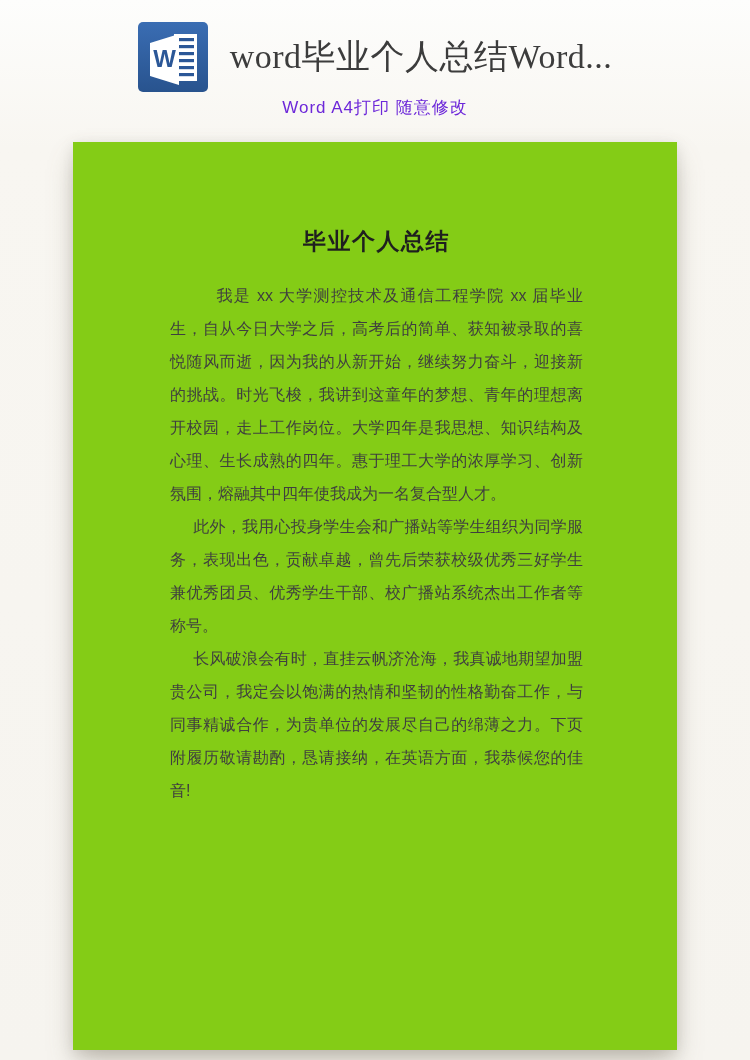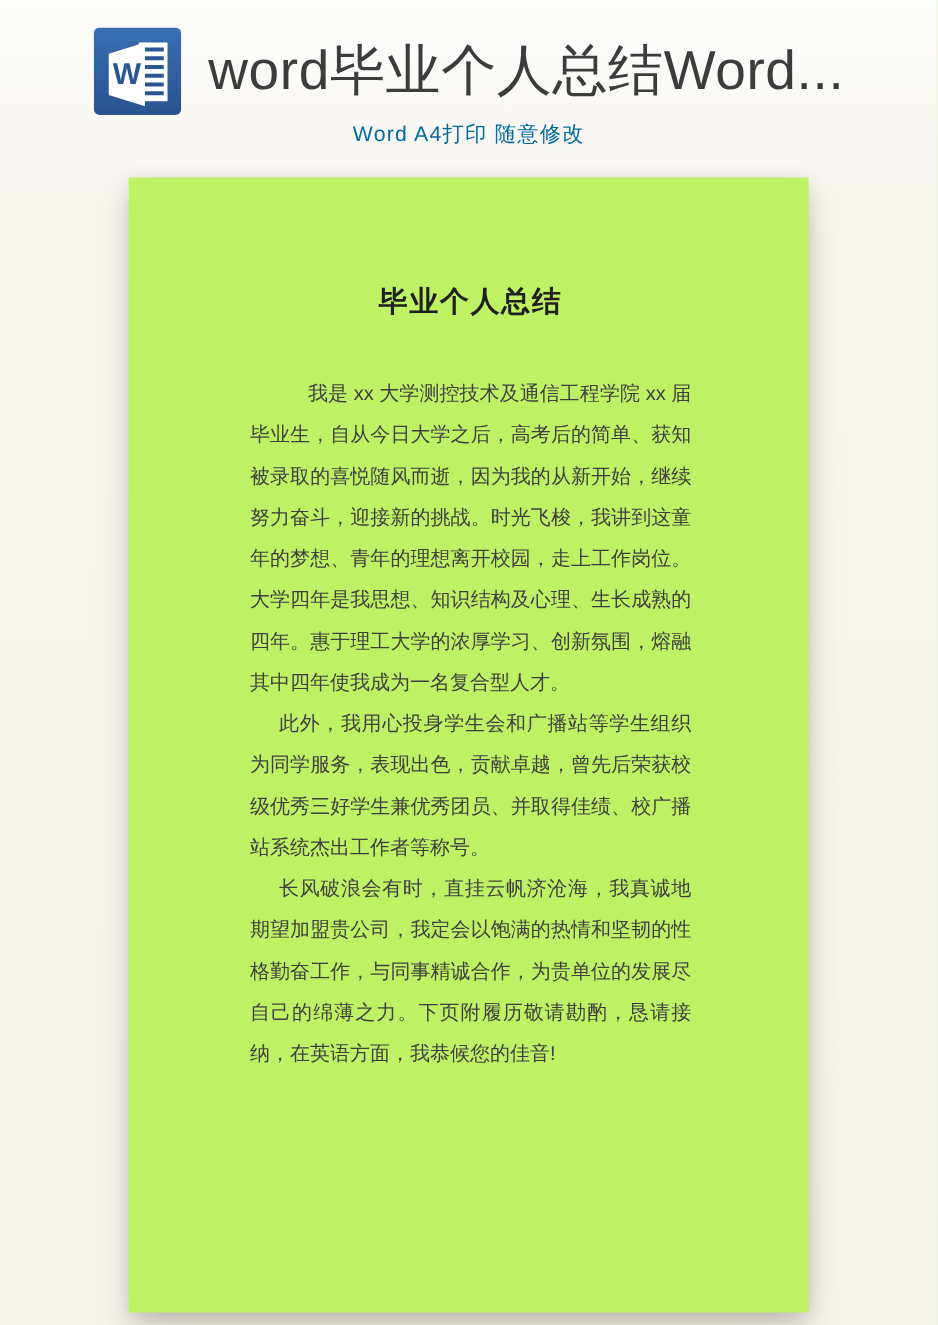--- a/index.html
+++ b/index.html
@@ -24,59 +24,60 @@
     display: flex;
     align-items: center;
     gap: 22px;
   }
   .word-icon {
     width: 70px;
     height: 70px;
     flex: 0 0 auto;
   }
   .site-title {
-    font-size: 44px;
+    font-size: 34px;
     font-weight: 400;
     color: #3c3c3c;
     line-height: 44px;
     letter-spacing: 0.5px;
     white-space: nowrap;
+    font-family: Liberation Serif, serif;
   }
   .site-subtitle {
     margin-top: 4px;
     font-size: 17px;
-    color: #0369a1;
+    color: #6d28d9;
     letter-spacing: 1px;
     white-space: nowrap;
   }
 
   
   .doc-wrap {
     display: flex;
     justify-content: center;
     margin-top: 23px;
   }
   .doc-page {
-    width: 544px;
+    width: 604px;
     height: 908px;
-    background: #bef264;
+    background: #84cc16;
     box-shadow: 0 14px 26px -4px rgba(125, 115, 95, 0.42),
                 0 3px 14px rgba(0, 0, 0, 0.10);
     padding: 85px 94px 0 97px;
   }
   .doc-title {
     text-align: center;
     font-size: 23px;
     font-weight: 700;
     color: #1f1f1f;
     letter-spacing: 1.5px;
     line-height: 28px;
   }
   .doc-body {
-    margin-top: 44px;
+    margin-top: 24px;
     font-size: 16px;
     line-height: 33px;
     color: #3f3f3f;
     text-align: justify;
   }
   .doc-body p { text-indent: 1.45em; }
   .doc-body p:first-child { text-indent: 2.9em; }
 </style>
 </head>
 <body>
@@ -108,17 +109,17 @@
     <h1 class="site-title">word毕业个人总结Word...</h1>
   </div>
   <div class="site-subtitle">Word A4打印 随意修改</div>
 </header>
 
 <main class="doc-wrap">
   <div class="doc-page">
     <h2 class="doc-title">毕业个人总结</h2>
     <div class="doc-body" id="doc-body">
         <p>我是 xx 大学测控技术及通信工程学院 xx 届毕业生，自从今日大学之后，高考后的简单、获知被录取的喜悦随风而逝，因为我的从新开始，继续努力奋斗，迎接新的挑战。时光飞梭，我讲到这童年的梦想、青年的理想离开校园，走上工作岗位。大学四年是我思想、知识结构及心理、生长成熟的四年。惠于理工大学的浓厚学习、创新氛围，熔融其中四年使我成为一名复合型人才。</p>
-        <p>此外，我用心投身学生会和广播站等学生组织为同学服务，表现出色，贡献卓越，曾先后荣获校级优秀三好学生兼优秀团员、并取得佳绩、校广播站系统杰出工作者等称号。</p>
+        <p>此外，我用心投身学生会和广播站等学生组织为同学服务，表现出色，贡献卓越，曾先后荣获校级优秀三好学生兼优秀团员、优秀学生干部、校广播站系统杰出工作者等称号。</p>
         <p>长风破浪会有时，直挂云帆济沧海，我真诚地期望加盟贵公司，我定会以饱满的热情和坚韧的性格勤奋工作，与同事精诚合作，为贵单位的发展尽自己的绵薄之力。下页附履历敬请勘酌，恳请接纳，在英语方面，我恭候您的佳音!</p>
       </div>
   </div>
 </main>
 
 </body></html>

